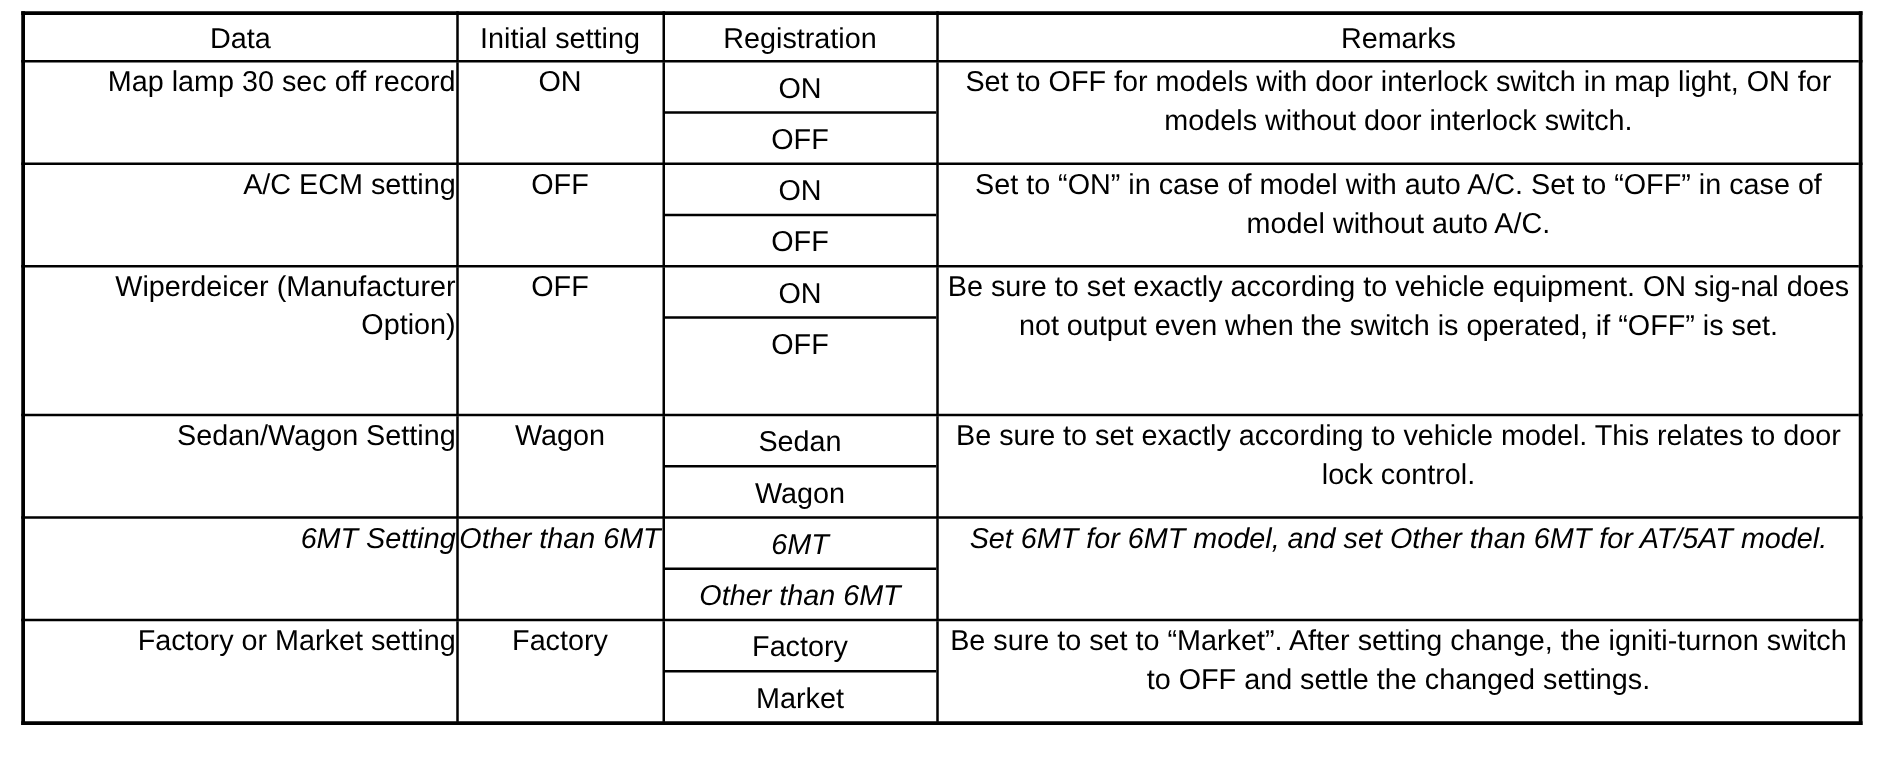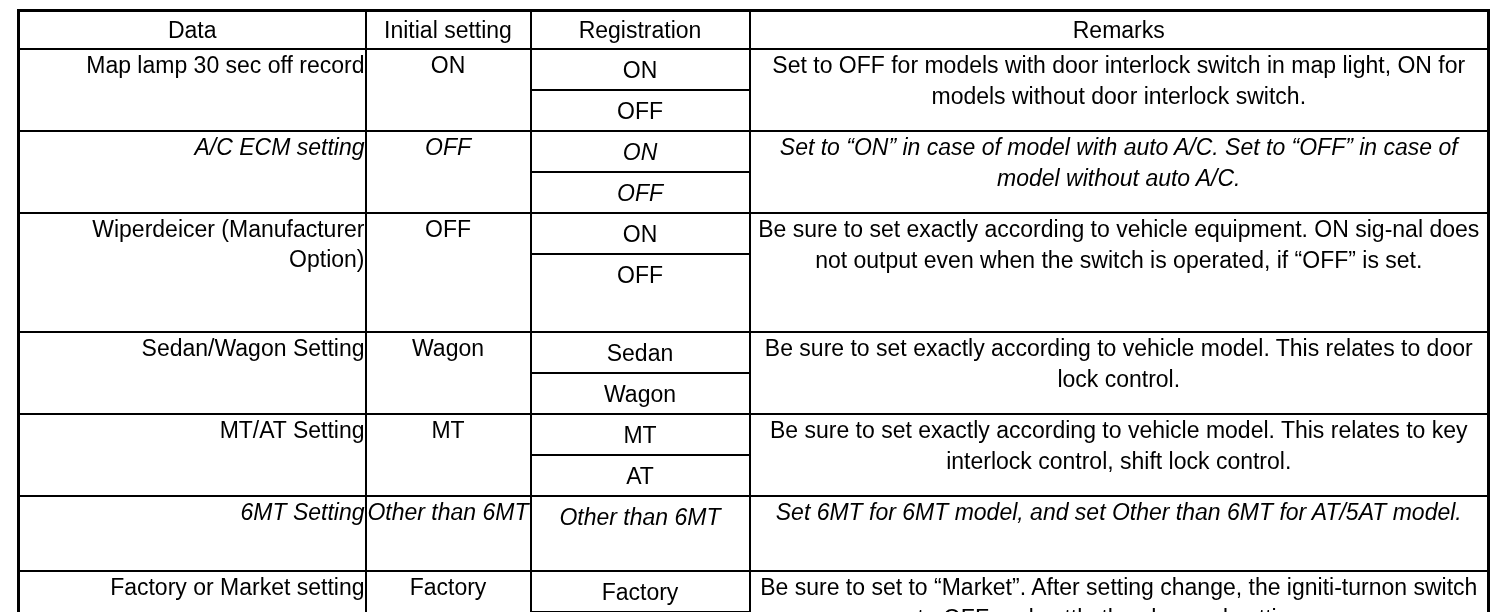--- a/index.html
+++ b/index.html
@@ -135,21 +135,21 @@
                 </tr>
             <tr>
                   <td>OFF</td>
                 </tr>
           </tbody>
             </table>
         </td>
         <td class="remarks-cell">Set to OFF for models with door interlock switch in map light, ON for models without door interlock switch.</td>
       </tr>
 
-      <tr style="height:78px;font-style:italic;">
+      <tr style="height:78px;">
         <td class="data-cell">A/C ECM setting</td>
         <td class="initial-cell">OFF</td>
         <td class="reg-host">
           <table class="reg-sub">
             <tbody>
                 <tr>
                   <td>ON</td>
                 </tr>
             <tr>
                   <td>OFF</td>
@@ -189,44 +189,30 @@
                 </tr>
             <tr>
                   <td>Wagon</td>
                 </tr>
           </tbody>
             </table>
         </td>
         <td class="remarks-cell">Be sure to set exactly according to vehicle model. This relates to door lock control.</td>
       </tr>
 
-      <tr style="height:74px;">
-        <td class="data-cell">MT/AT Setting</td>
-        <td class="initial-cell">MT</td>
-        <td class="reg-host">
-          <table class="reg-sub">
-            <tbody>
-                <tr>
-                  <td>MT</td>
-                </tr>
-            <tr>
-                  <td>AT</td>
-                </tr>
-          </tbody>
-            </table>
-        </td>
-        <td class="remarks-cell">Be sure to set exactly according to vehicle model. This relates to key interlock control, shift lock control.</td>
-      </tr>
 
       <tr style="height:75px;font-style:italic;">
         <td class="data-cell">6MT Setting</td>
         <td class="initial-cell">Other than 6MT</td>
         <td class="reg-host">
           <table class="reg-sub">
             <tbody>
+                <tr>
+                  <td>6MT</td>
+                </tr>
             <tr>
                   <td class="nowrap">Other than 6MT</td>
                 </tr>
           </tbody>
             </table>
         </td>
         <td class="remarks-cell">Set 6MT for 6MT model, and set Other than 6MT for AT/5AT model.</td>
       </tr>
 
       <tr style="height:79px;">

